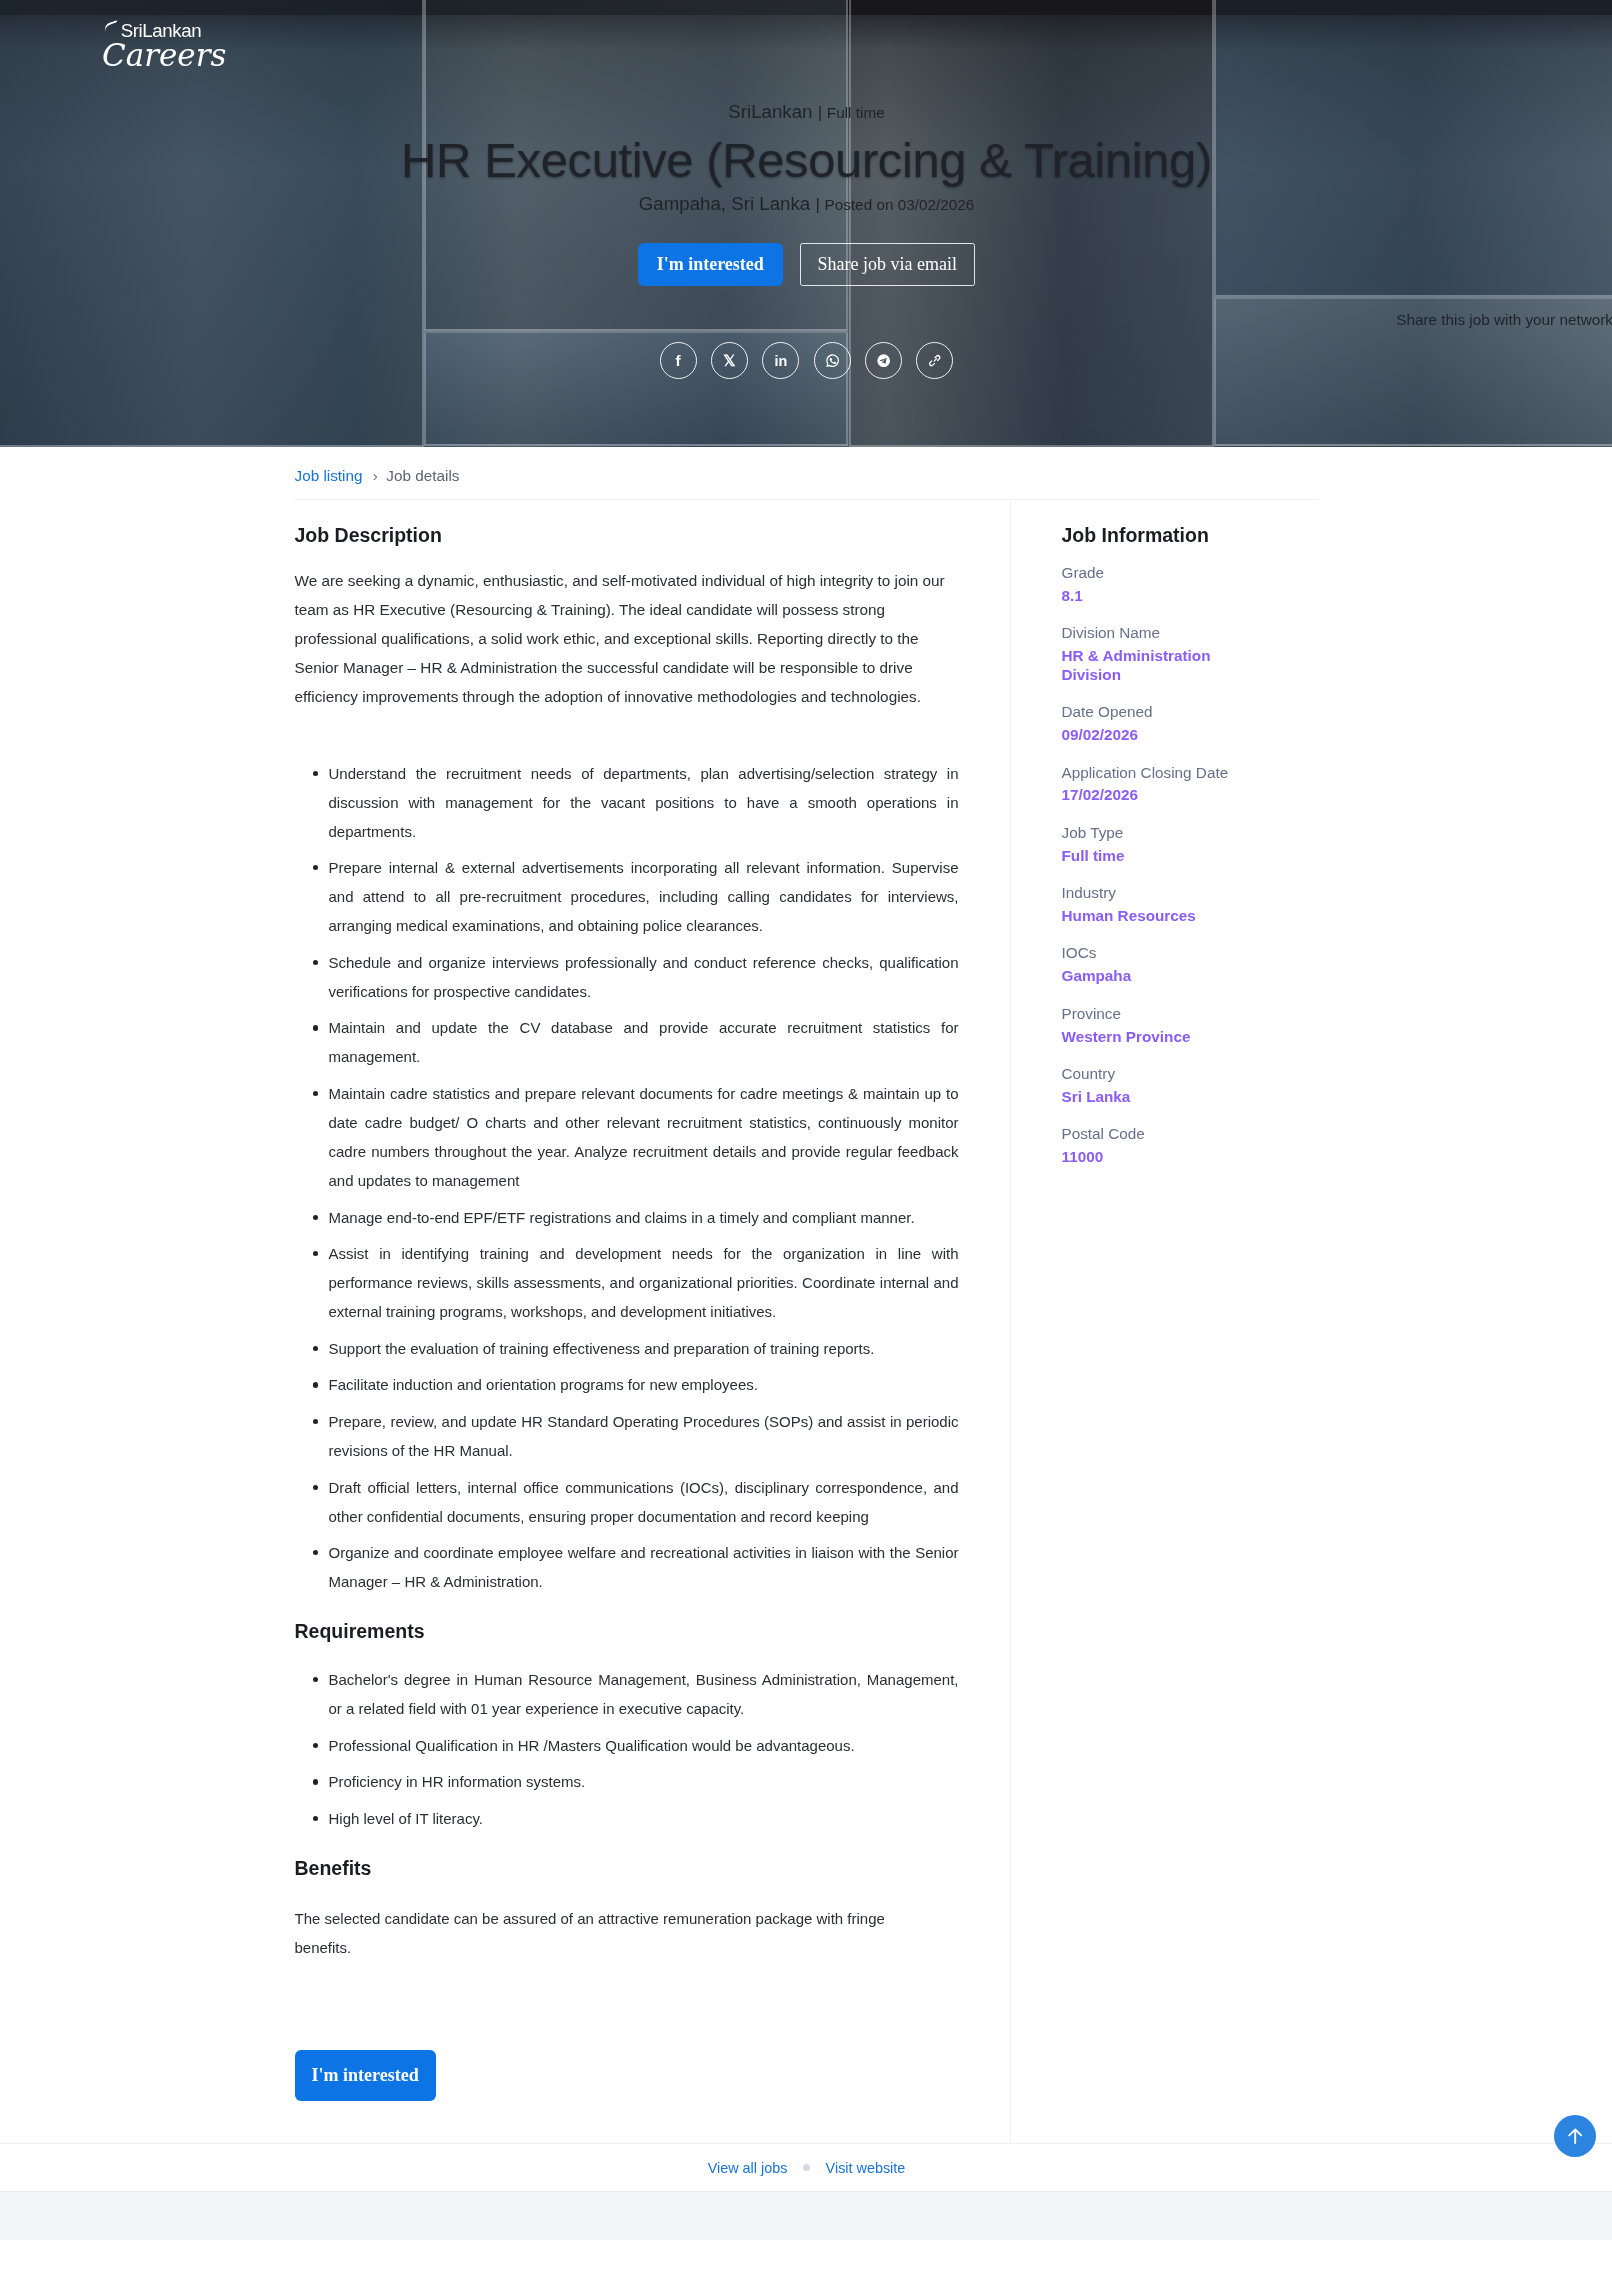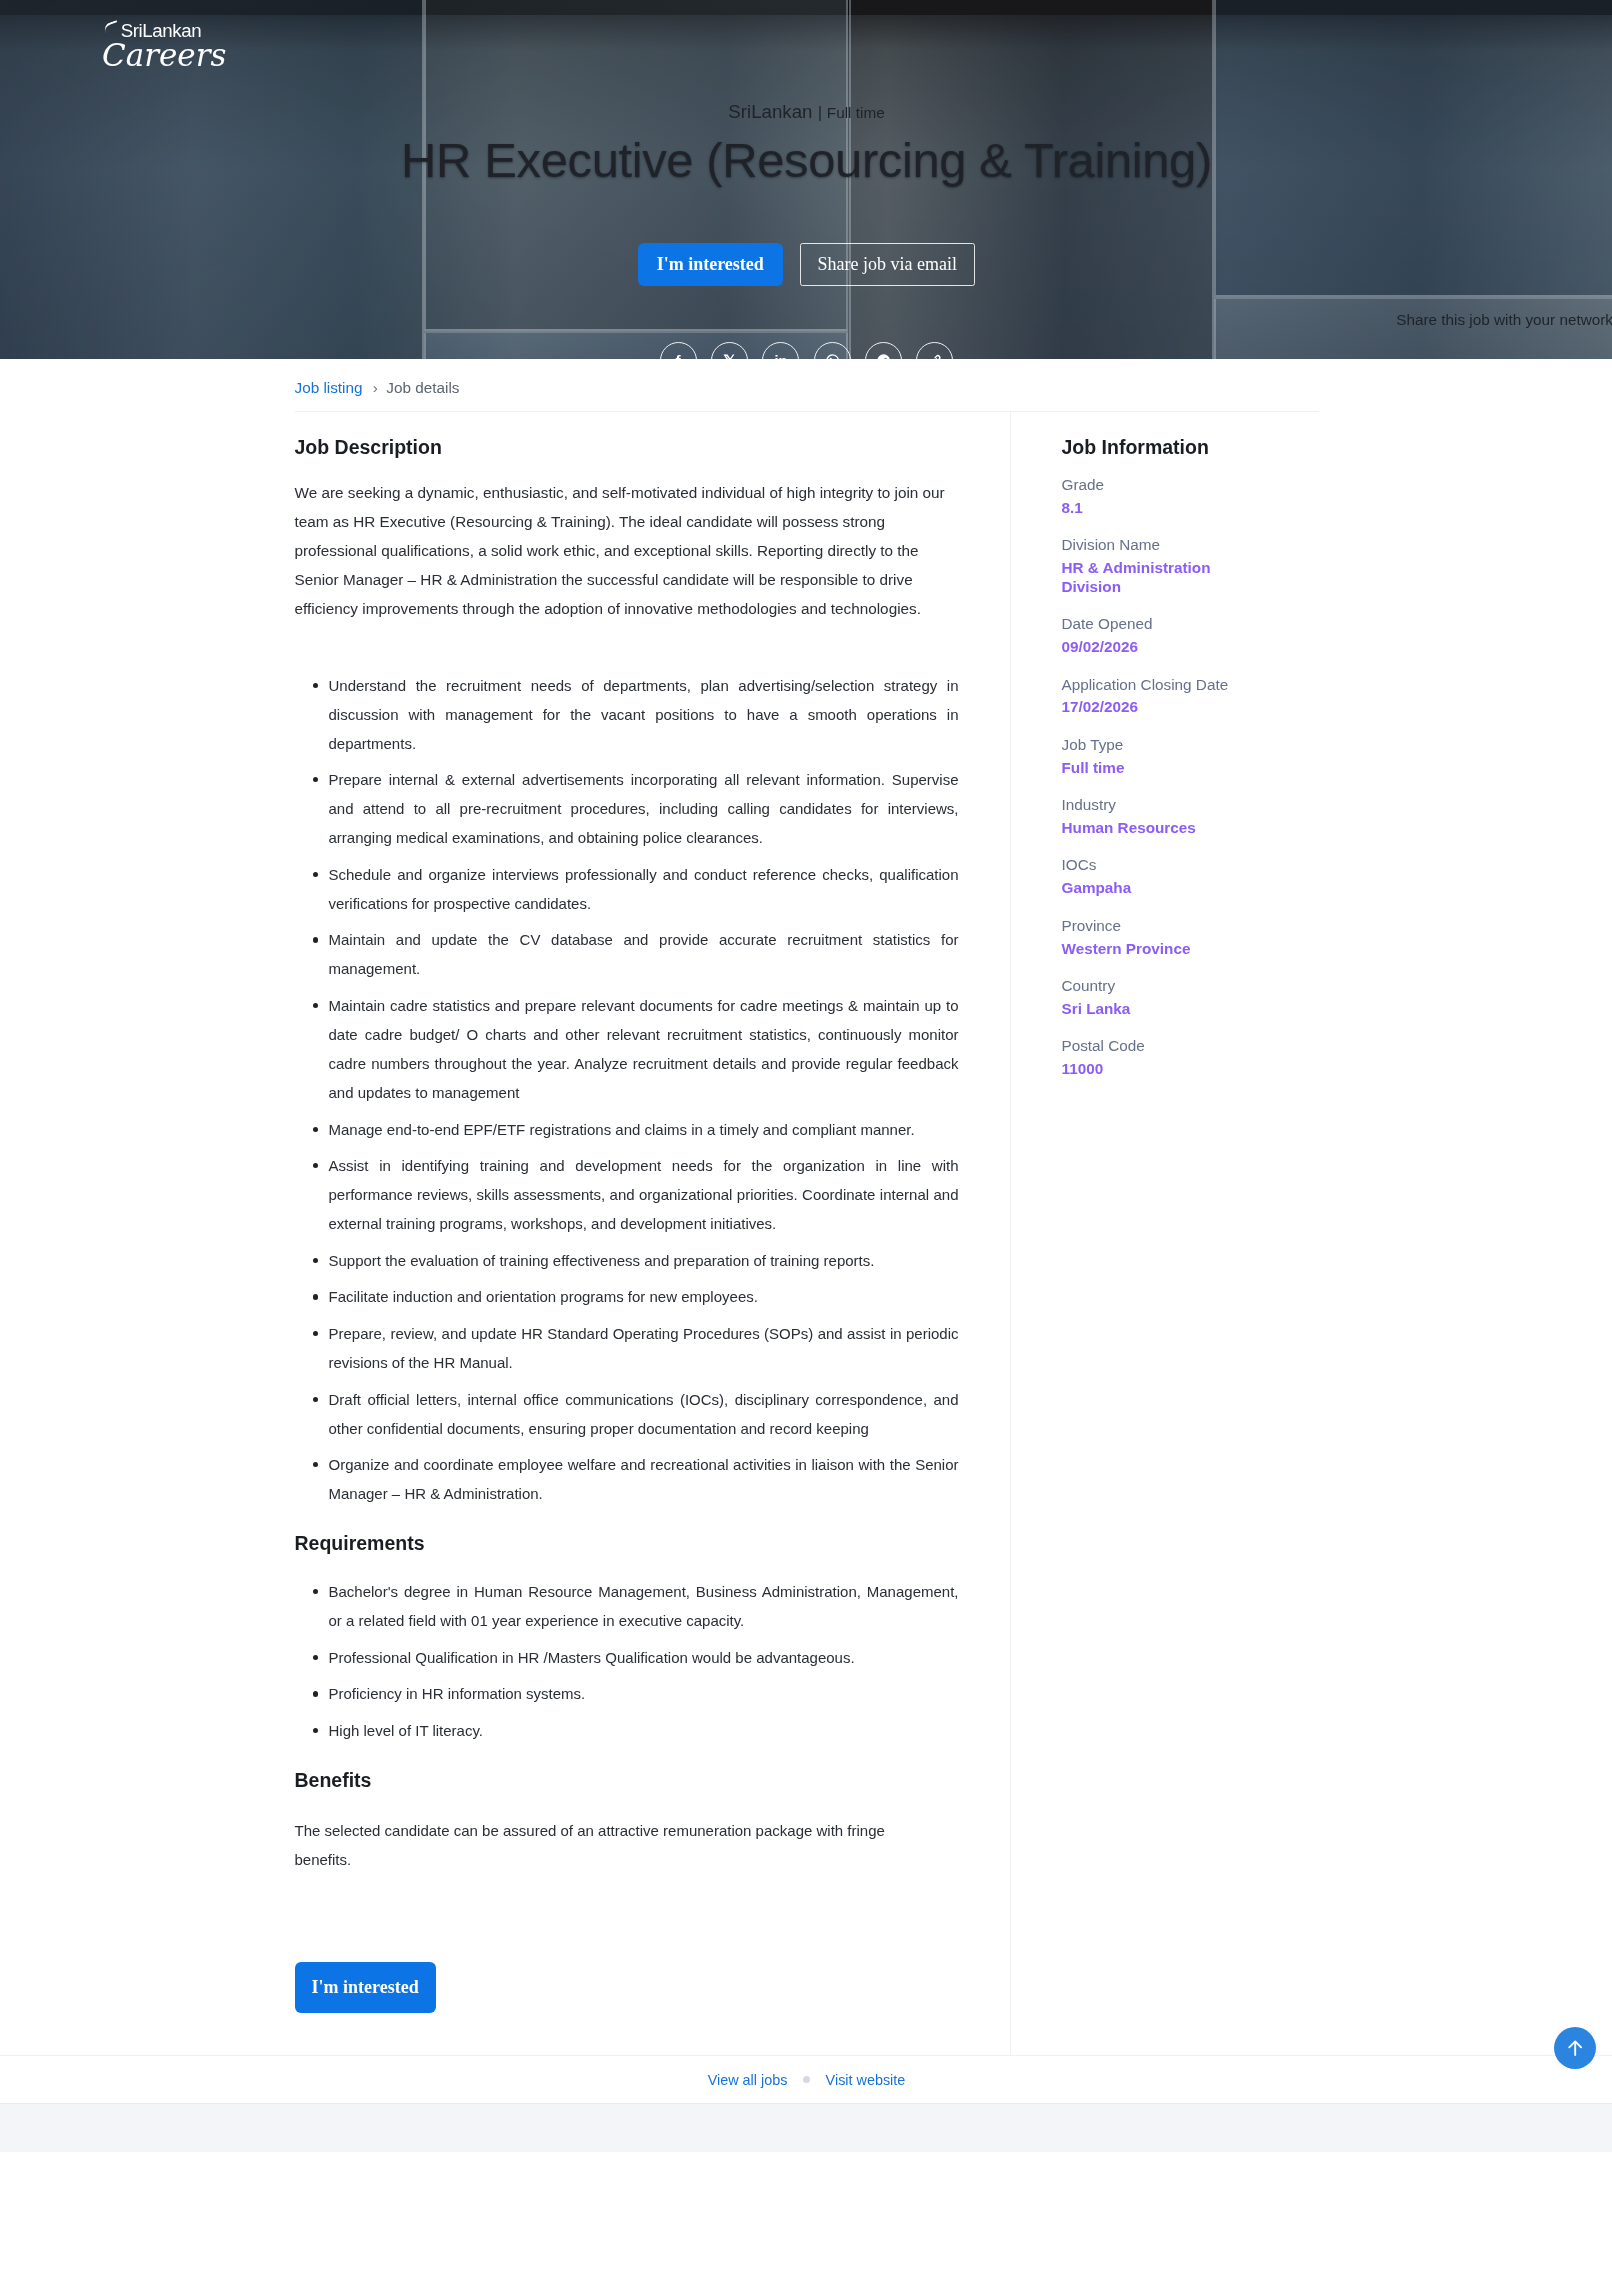--- a/index.html
+++ b/index.html
@@ -1,21 +1,21 @@
 <!DOCTYPE html>
 <html style="font-size:13.6px"><head>
 <meta charset="utf-8">
 <style>
   * { box-sizing: border-box; margin: 0; padding: 0; }
   html, body { width: 1613px; background: #ffffff; }
   body { font-family: "Liberation Sans", sans-serif; color: #1f2329; }
 
   
   .hero {
-    position: relative; width: 1613px; height: 359px; overflow: hidden;
+    position: relative; width: 1613px; height: 447px; overflow: hidden;
     background:
       linear-gradient(180deg, rgba(10,14,20,0.95) 0px, rgba(20,28,38,0.55) 51px, rgba(30,40,55,0.35) 170px, rgba(30,40,55,0.40) 100%),
       linear-gradient(90deg, #3a4b5c 0%, #5b6f80 12%, #48606f 22%, #6d7d85 32%, #4e5e6a 45%, #7c8a8f 55%, #3d4f5e 66%, #54697a 76%, #3f5262 88%, #6a7c88 100%);
   }
   .hero .panel { position: absolute; background: rgba(255,255,255,0.05); border: 2.5px solid rgba(210,215,220,0.35); }
   .hero .p1 { left: 0; top: 0; width: 424px; height: 447px; border-left: none; border-top: none; background: linear-gradient(160deg, rgba(90,110,125,0.25), rgba(20,30,40,0.2)); }
   .hero .p2 { left: 424px; top: 0; width: 424px; height: 331px; border-top: none; background: linear-gradient(200deg, rgba(160,170,170,0.18), rgba(40,50,60,0.2)); }
   .hero .p3 { left: 424px; top: 331px; width: 424px; height: 115px; background: linear-gradient(180deg, rgba(130,160,190,0.18), rgba(40,60,80,0.25)); }
   .hero .p4 { left: 849px; top: 0; width: 365px; height: 447px; border-top: none; background: linear-gradient(180deg, rgba(80,70,60,0.2), rgba(40,40,45,0.25)); }
   .hero .p5 { left: 1214px; top: 0; width: 399px; height: 297px; border-top: none; border-right: none; background: linear-gradient(180deg, rgba(90,110,125,0.2), rgba(50,70,90,0.25)); }
@@ -95,20 +95,25 @@
       <div class="brand">SriLankan</div>
       <div class="careers">Careers</div>
     </div>
 
     <div class="hero-meta">
       <span>SriLankan</span>
       <span class="sep"> | </span>
       <span class="small">Full time</span>
     </div>
     <h1 class="hero-title">HR Executive (Resourcing &amp; Training)</h1>
+    <div class="hero-sub">
+      <span>Gampaha, Sri Lanka</span>
+      <span class="sep"> | </span>
+      <span class="small">Posted on 03/02/2026</span>
+    </div>
 
     <div class="hero-buttons">
       <button class="btn-primary">I'm interested</button>
       <button class="btn-outline">Share job via email</button>
     </div>
 
     <div class="share-label">Share this job with your network</div>
 
     <div class="social">
       <div class="ico">

